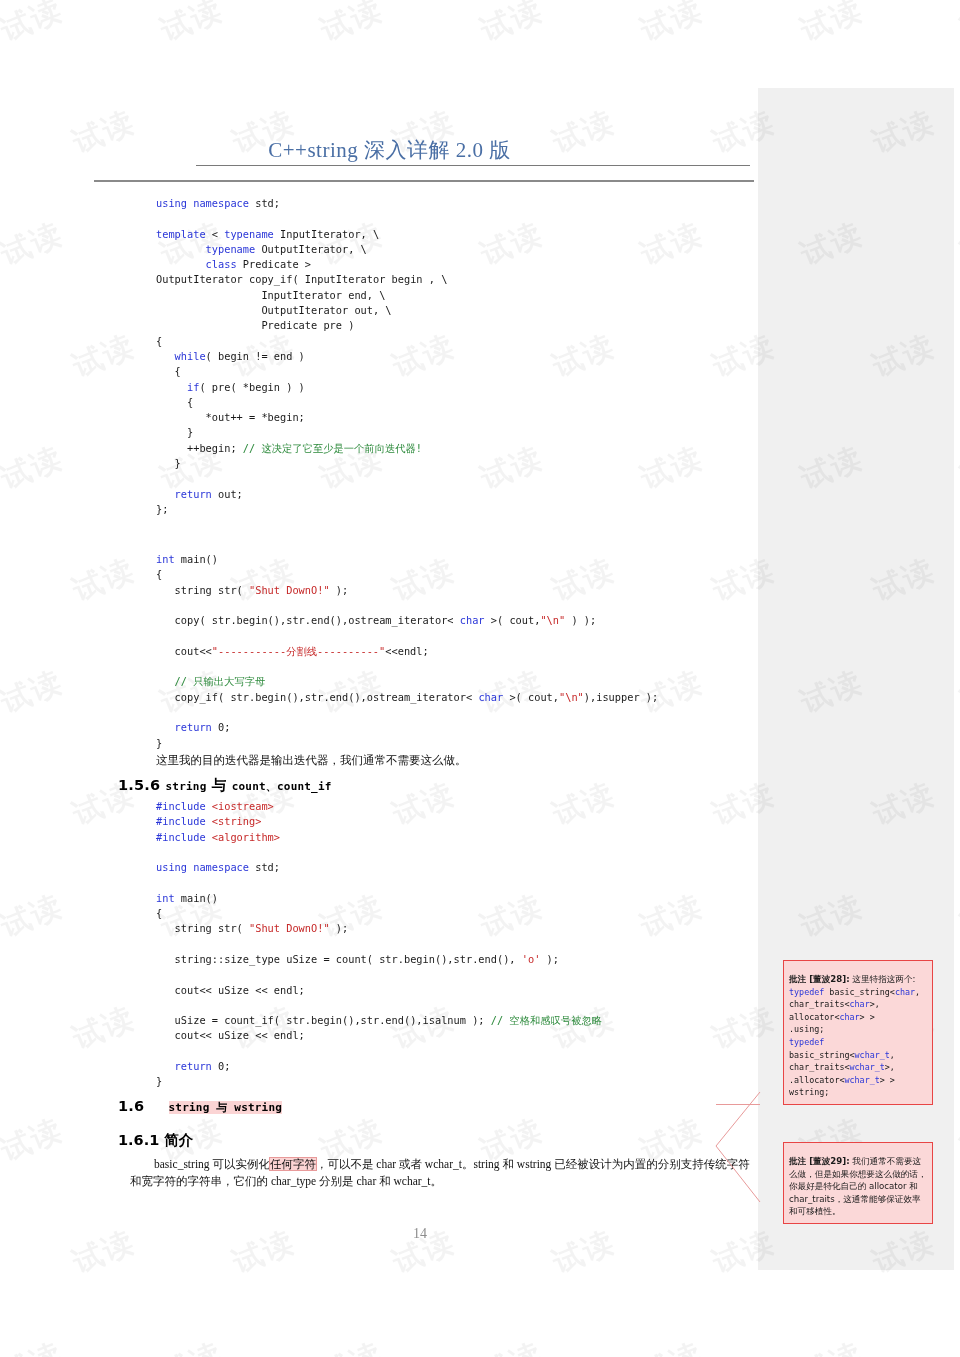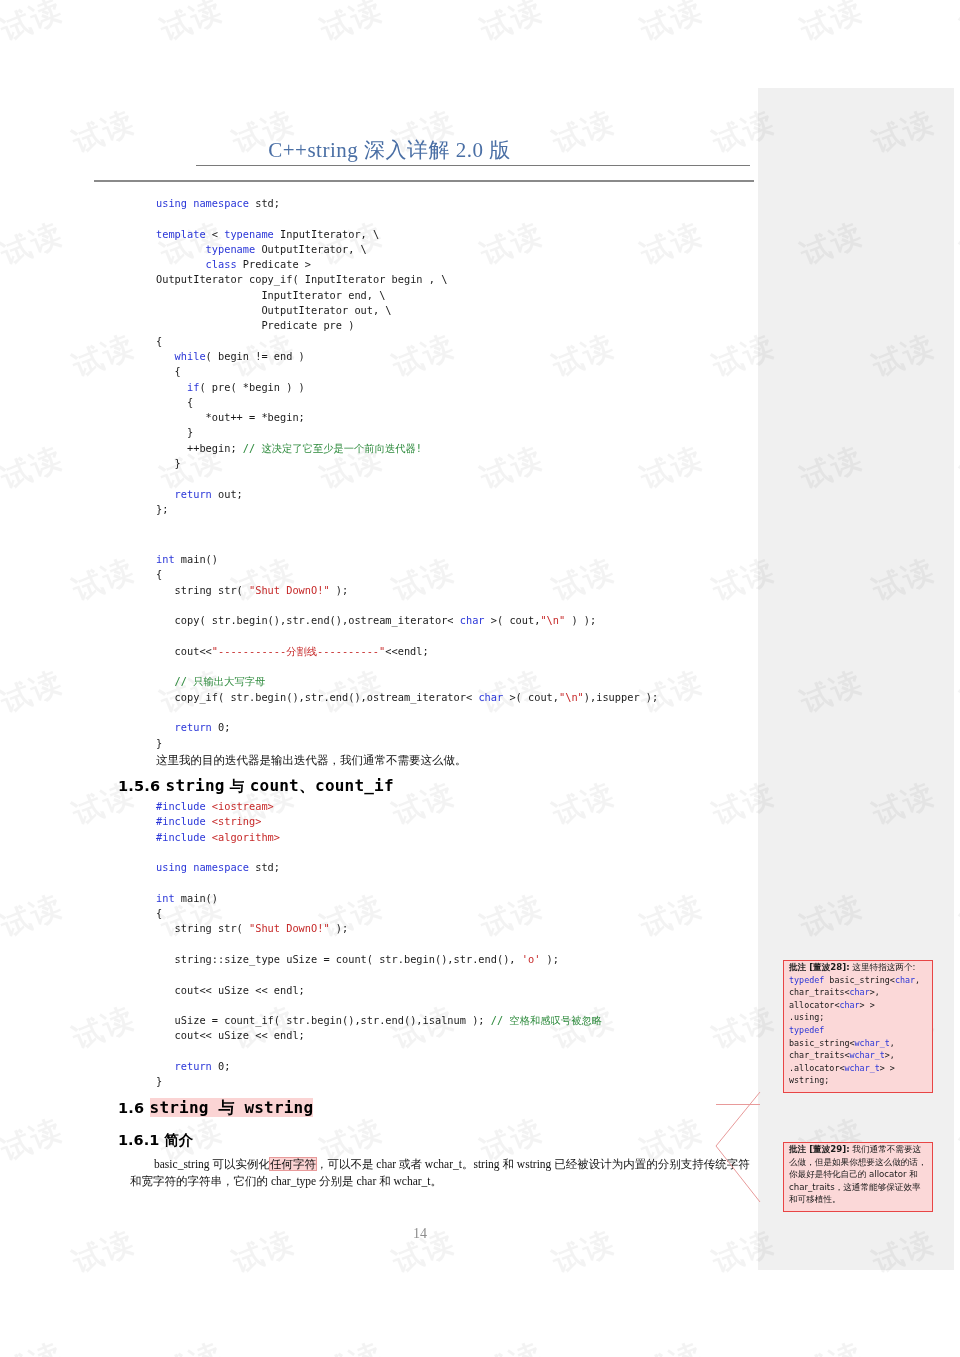--- a/index.html
+++ b/index.html
@@ -115,21 +115,21 @@
   h3.sec {
     margin: 0;
     font-family: "DejaVu Sans", sans-serif;
     font-weight: bold;
     font-size: 14.5px;
     color: #000;
     letter-spacing: 0.2px;
   }
   h3.sec .mono {
     font-family: "DejaVu Sans Mono", "Liberation Mono", monospace;
-    font-size: 16px;
+    font-size: 11px;
   }
   h3.sec2 {
     margin: 0;
     font-family: "DejaVu Sans", sans-serif;
     font-weight: bold;
     font-size: 14.5px;
     color: #000;
   }
   .hl-pink {
     background: #fbd4d4;
@@ -139,21 +139,21 @@
     outline: 1px solid #e89a9a;
   }
 
   
   .comment-box {
     position: absolute;
     z-index: 20;
     background: #fbd8d8;
     border: 1px solid #e84545;
     box-sizing: border-box;
-    padding: 0 5px 5px 5px;
+    padding: 12px 5px 5px 5px;
     font-family: "DejaVu Sans", sans-serif;
     font-size: 8.6px;
     line-height: 12.6px;
     color: #1a1a1a;
     width: 150px;
   }
   .comment-box .chd { font-weight: bold; }
   .comment-box .cm {
     font-family: "DejaVu Sans Mono", "Liberation Mono", monospace;
     font-size: 8.4px;
@@ -206,21 +206,21 @@
 
   <h3 class="sec blk" style="left:118px; top:776px;">
     <span>1.5.6</span>
     <span class="mono">string</span><span> 与 </span><span class="mono">count、count_if</span>
   </h3>
 
   <div class="blk code" style="left:156px; top:799px;" id="cb3"><div><span class="ppk">#include</span><span> </span><span class="pp">&lt;iostream&gt;</span></div><div><span class="ppk">#include</span><span> </span><span class="pp">&lt;string&gt;</span></div><div><span class="ppk">#include</span><span> </span><span class="pp">&lt;algorithm&gt;</span></div><div>&nbsp;</div><div><span class="kw">using namespace</span><span> std;</span></div><div>&nbsp;</div><div><span class="kw">int</span><span> main()</span></div><div><span>{</span></div><div><span>   string str( </span><span class="str">"Shut DownO!"</span><span> );</span></div><div>&nbsp;</div><div><span>   string::size_type uSize = count( str.begin(),str.end(), </span><span class="str">'o'</span><span> );</span></div><div>&nbsp;</div><div><span>   cout&lt;&lt; uSize &lt;&lt; endl;</span></div><div>&nbsp;</div><div><span>   uSize = count_if( str.begin(),str.end(),isalnum ); </span><span class="cmt">// 空格和感叹号被忽略</span></div><div><span>   cout&lt;&lt; uSize &lt;&lt; endl;</span></div><div>&nbsp;</div><div><span>   </span><span class="kw">return</span><span> 0;</span></div><div><span>}</span></div></div>
 
   <h3 class="sec blk" style="left:118px; top:1098px;">
     <span>1.6</span>
-    <span class="mono hl-pink" style="margin-left:0;text-align:right;">string 与 wstring</span>
+    <span class="mono hl-pink" style="margin-left:19px;text-align:right;">string 与 wstring</span>
   </h3>
 
   <h3 class="sec2 blk" style="left:118px; top:1131px;">
     <span>1.6.1</span>
     <span>简介</span>
   </h3>
 
   <div class="blk body-cn" style="left:130px; top:1156px; width:620px; text-indent:24px;">
     <span>basic_string 可以实例化</span><span class="hl-box">任何字符</span><span>，可以不是 char 或者 wchar_t。string 和 wstring 已经被设计为内置的分别支持传统字符和宽字符的字符串，它们的 char_type 分别是 char 和 wchar_t。</span>
   </div>

